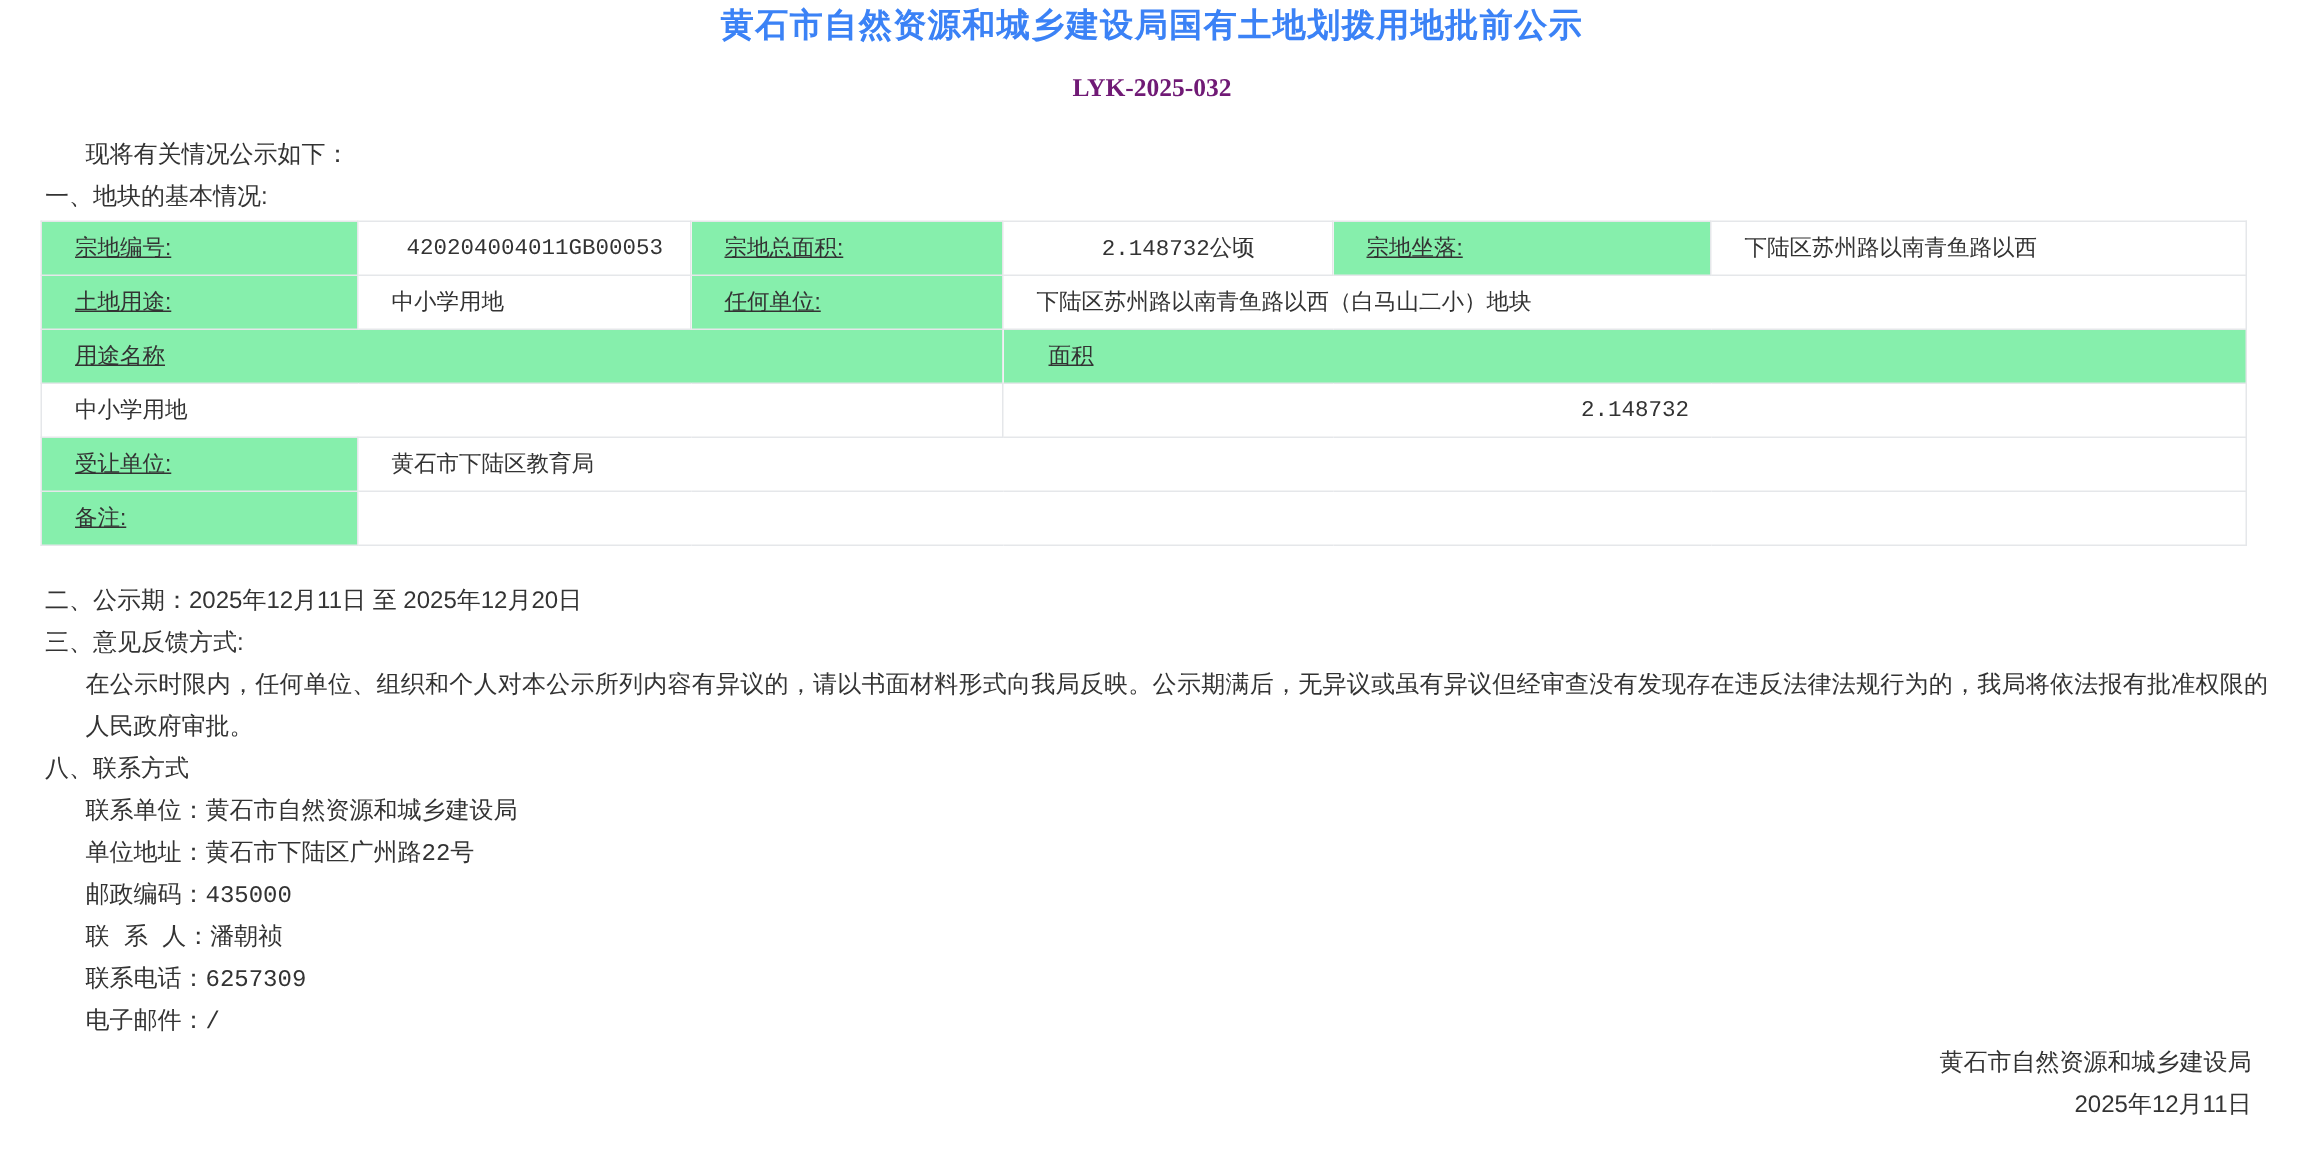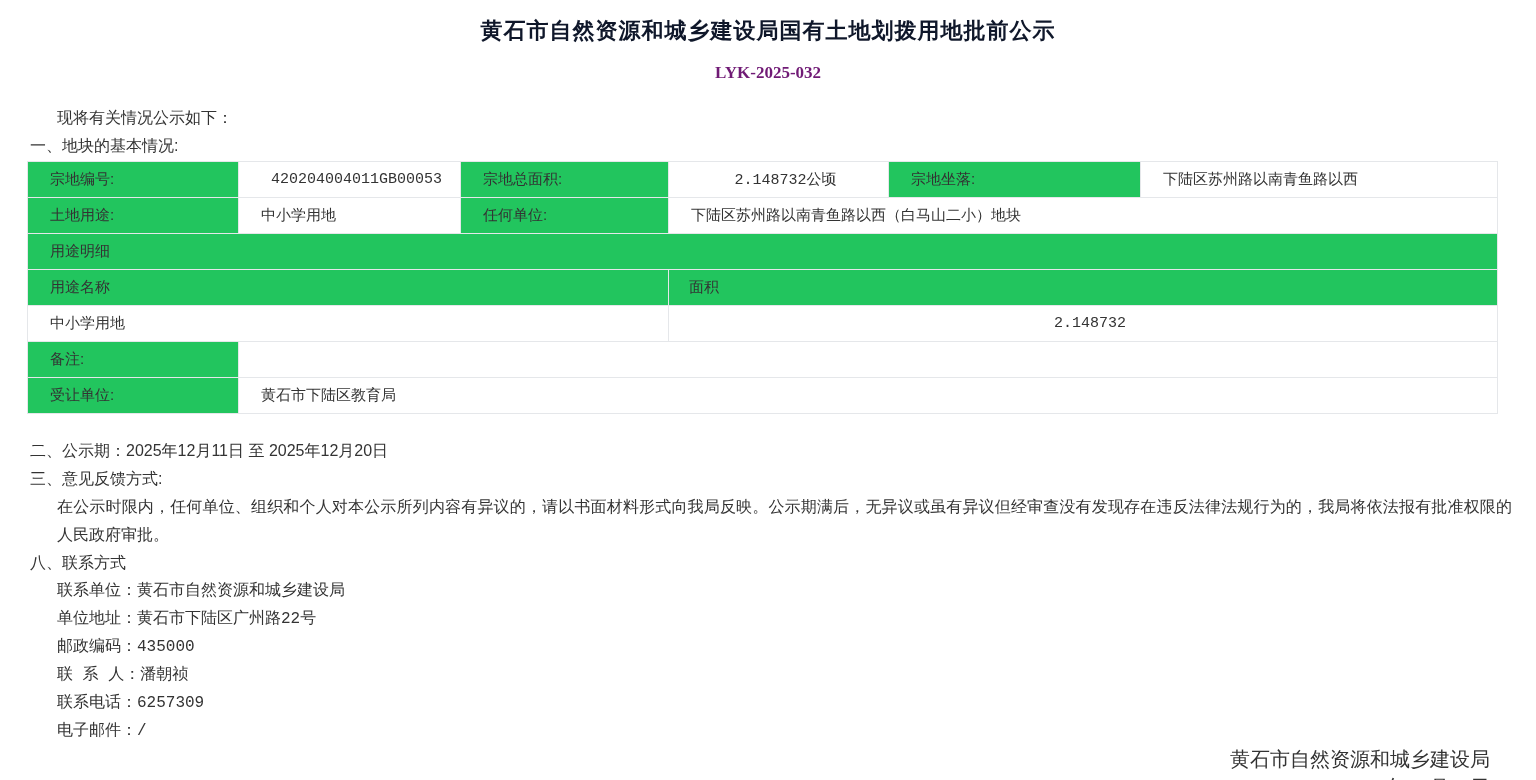--- a/index.html
+++ b/index.html
@@ -1,50 +1,50 @@
 <!DOCTYPE html>
 <html><head>
 <meta charset="utf-8">
 <style>
   html,body{margin:0;padding:0;}
   body{
     width:1536px;height:780px;overflow:hidden;background:#ffffff;
     font-family:"Liberation Sans","DejaVu Sans",sans-serif;color:#333333;
   }
   .title{
-    margin-top:19px;text-align:center;font-size:22px;font-weight:bold;
-    color:#0f172a;line-height:24px;letter-spacing:1px;
+    margin-top:5px;text-align:center;font-size:22px;font-weight:bold;
+    color:#3b82f6;line-height:24px;letter-spacing:1px;
   }
   .doc-no{
     margin-top:20px;text-align:center;
     font-family:"Liberation Serif","DejaVu Serif",serif;
     font-size:17px;font-weight:bold;color:#701a75;line-height:20px;
   }
   .intro{margin:21px 0 0 57px;font-size:16px;line-height:28px;}
   .sec-heading{margin:0 0 0 30px;font-size:16px;line-height:28px;}
   .sec2{margin-top:23px;}
   table.parcel{
     border-collapse:collapse;table-layout:fixed;
     width:1470px;margin:1px 0 0 27px;
   }
   table.parcel td{
     border:1px solid #e5e7ea;height:35px;font-size:15px;
     vertical-align:middle;padding:0 8px 0 22px;color:#333333;
     overflow:hidden;white-space:nowrap;
   }
-  td.lbl{background:#22c55e;padding-left:13px;}
+  td.lbl{background:#86efac;padding-left:13px;text-decoration:underline;}
   td.pad13{padding-left:13px;}
   td.pad15{padding-left:15px;}
   td.num{font-family:Liberation Mono, monospace;font-size:16px;text-align:center;}
   .para{
     margin:0 0 0 57px;width:1455px;font-size:16px;line-height:28px;
     text-align:justify;
   }
   .contact-line{margin-left:57px;font-size:16px;line-height:28px;font-family:Liberation Mono, monospace;}
-  .signature{ text-align:right;margin-right:46px;font-size:20px;line-height:28px;}
+  .signature{ text-align:right;margin-right:35px;font-size:16px;line-height:28px;}
 </style>
 </head>
 <body>
 
 <div class="title">黄石市自然资源和城乡建设局国有土地划拨用地批前公示</div>
 <div class="doc-no">LYK-2025-032</div>
 
 <div class="intro">现将有关情况公示如下：</div>
 
 <div class="sec-heading">一、地块的基本情况:</div>
@@ -67,37 +67,34 @@
     <td class="lbl">宗地坐落:</td>
     <td class="pad15">下陆区苏州路以南青鱼路以西</td>
   </tr>
   <tr>
     <td class="lbl">土地用途:</td>
     <td>中小学用地</td>
     <td class="lbl">任何单位:</td>
     <td colspan="3">下陆区苏州路以南青鱼路以西（白马山二小）地块</td>
   </tr>
   <tr>
-    <td class="lbl" colspan="6">用途明细</td>
-  </tr>
-  <tr>
     <td class="lbl" colspan="3">用途名称</td>
-    <td class="lbl" colspan="3" style="padding-left:20px">面积</td>
+    <td class="lbl" colspan="3" style="padding-left:30px">面积</td>
   </tr>
   <tr>
     <td class="pad13" colspan="3">中小学用地</td>
     <td class="num" colspan="3">2.148732</td>
   </tr>
   <tr>
+    <td class="lbl">受让单位:</td>
+    <td colspan="5">黄石市下陆区教育局</td>
+  </tr>
+  <tr>
     <td class="lbl">备注:</td>
     <td colspan="5"></td>
-  </tr>
-  <tr>
-    <td class="lbl">受让单位:</td>
-    <td colspan="5">黄石市下陆区教育局</td>
   </tr>
 </tbody>
   </table>
 
 <div class="sec-heading sec2">二、公示期：2025年12月11日 至 2025年12月20日</div>
 <div class="sec-heading">三、意见反馈方式:</div>
 <div class="para">在公示时限内，任何单位、组织和个人对本公示所列内容有异议的，请以书面材料形式向我局反映。公示期满后，无异议或虽有异议但经审查没有发现存在违反法律法规行为的，我局将依法报有批准权限的人民政府审批。</div>
 
 <div class="sec-heading">八、联系方式</div>
 <div class="contact-line">联系单位：黄石市自然资源和城乡建设局</div>

